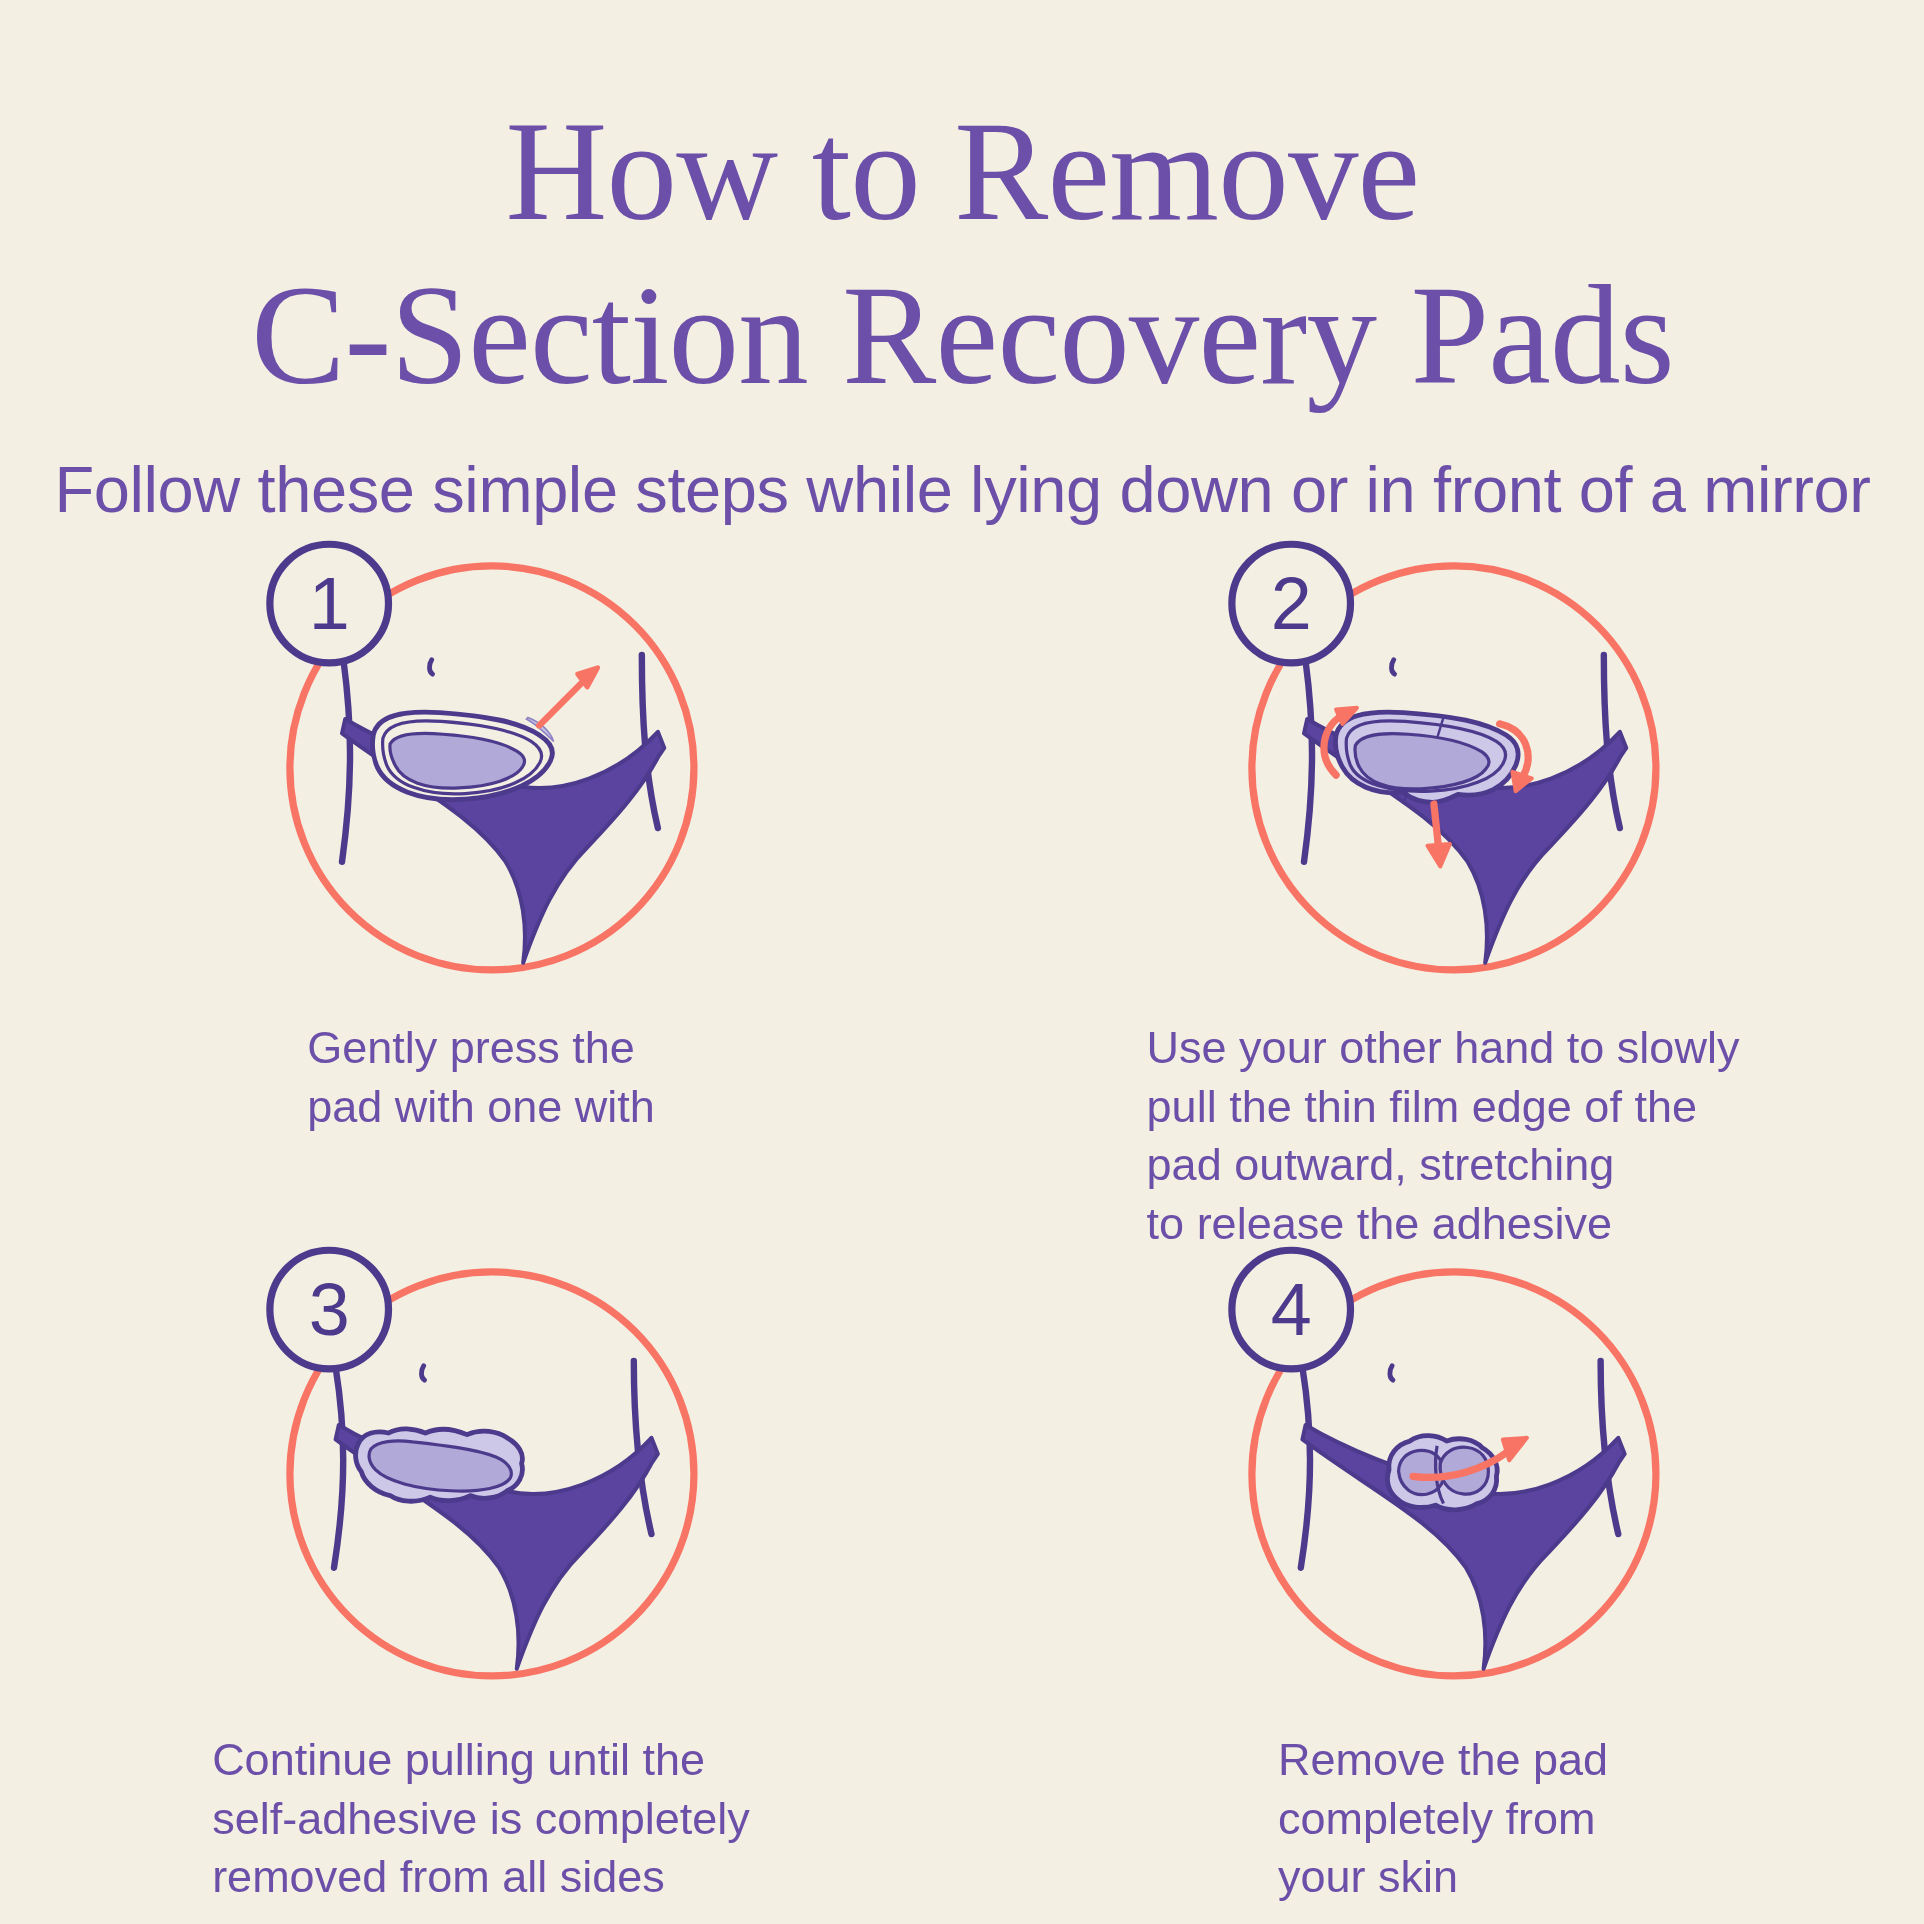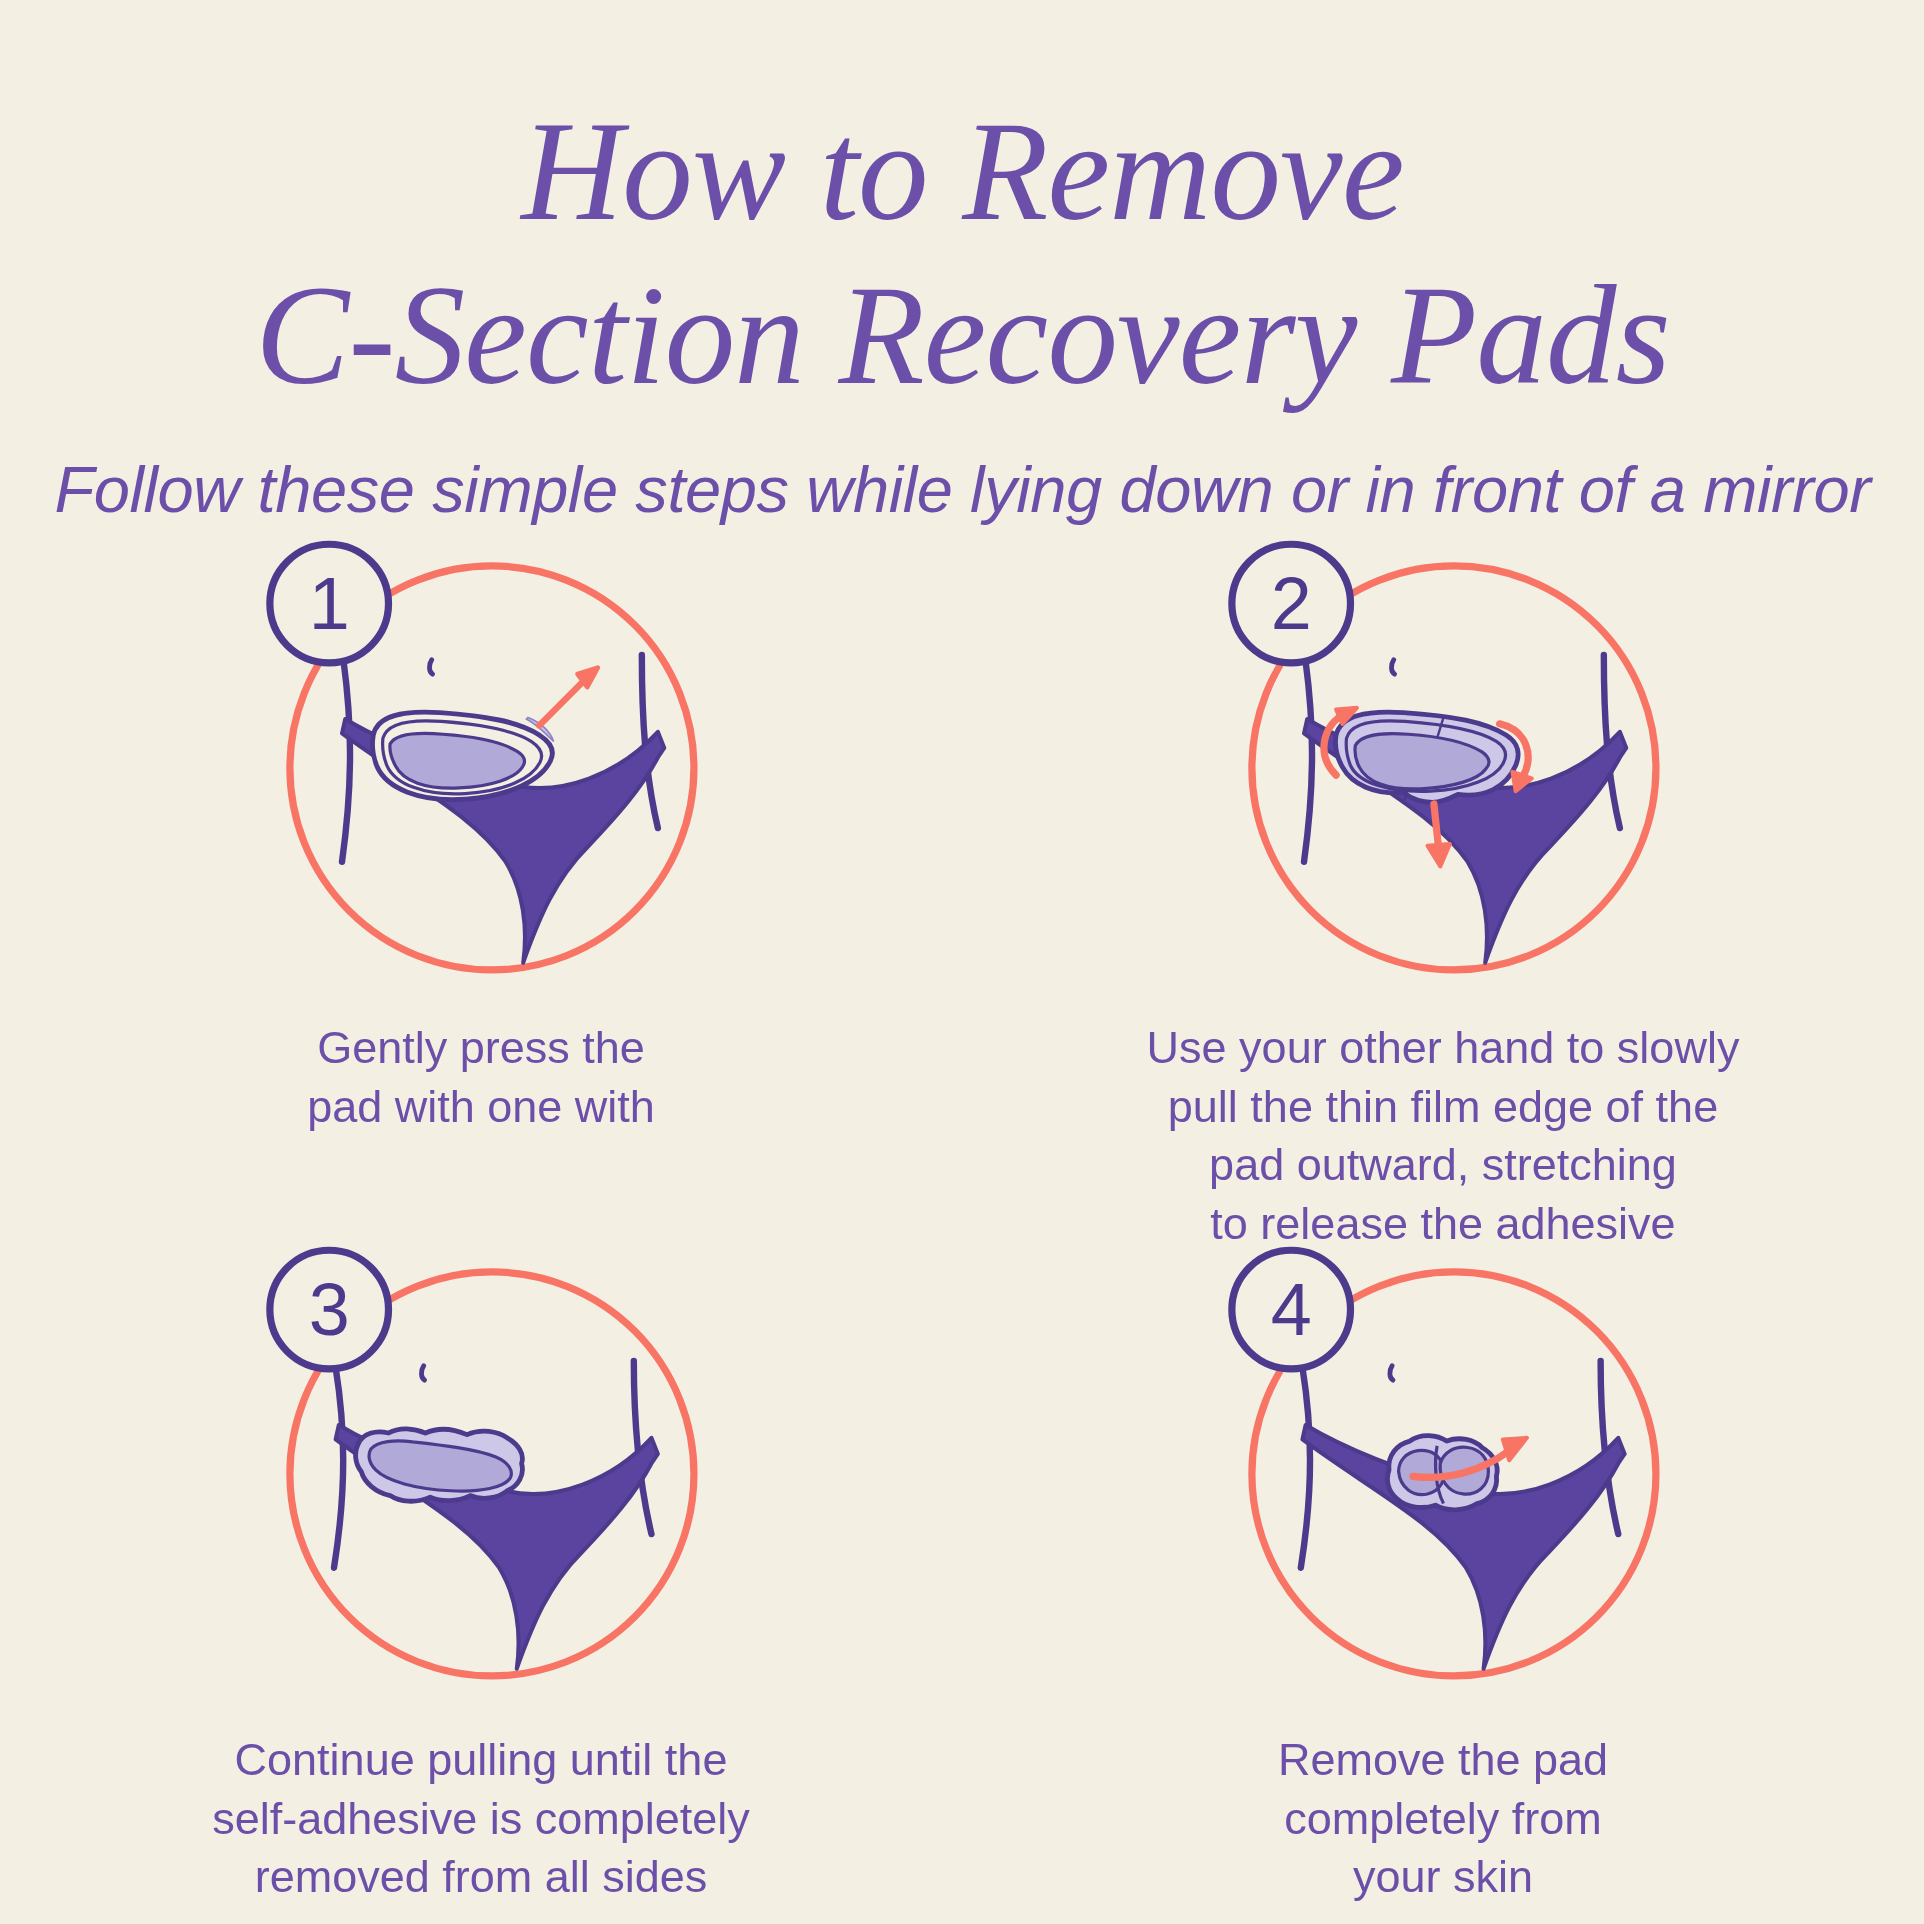--- a/index.html
+++ b/index.html
@@ -17,21 +17,20 @@
     font-family: "Liberation Sans", sans-serif;
   }
 
   
   .header {
     position: absolute;
     top: 0;
     left: 0;
     width: 1925px;
     text-align: center;
-    font-style: italic;
   }
   .title {
     font-family: "Liberation Serif", serif;
     color: #6b4fa8;
     font-size: 141px;
     line-height: 1.16;
     letter-spacing: -0.8px;
     margin: 0;
     padding-top: 90px;
     font-weight: 400;
@@ -75,21 +74,21 @@
   .illo-wrap svg {
     display: block;
     width: 481px;
     height: 481px;
   }
   .caption {
     font-family: "Liberation Sans", sans-serif;
     color: #6b4fa8;
     font-size: 45px;
     line-height: 1.30;
-    text-align: center;
+    text-align: left;
     margin: 0;
     padding-top: 21px;
     max-width: 802px;
     font-weight: 400;
   }
   .cap-line { display: block; white-space: nowrap; }
 
   
   .step.row2 .caption { padding-top: 27px; }
 </style>

